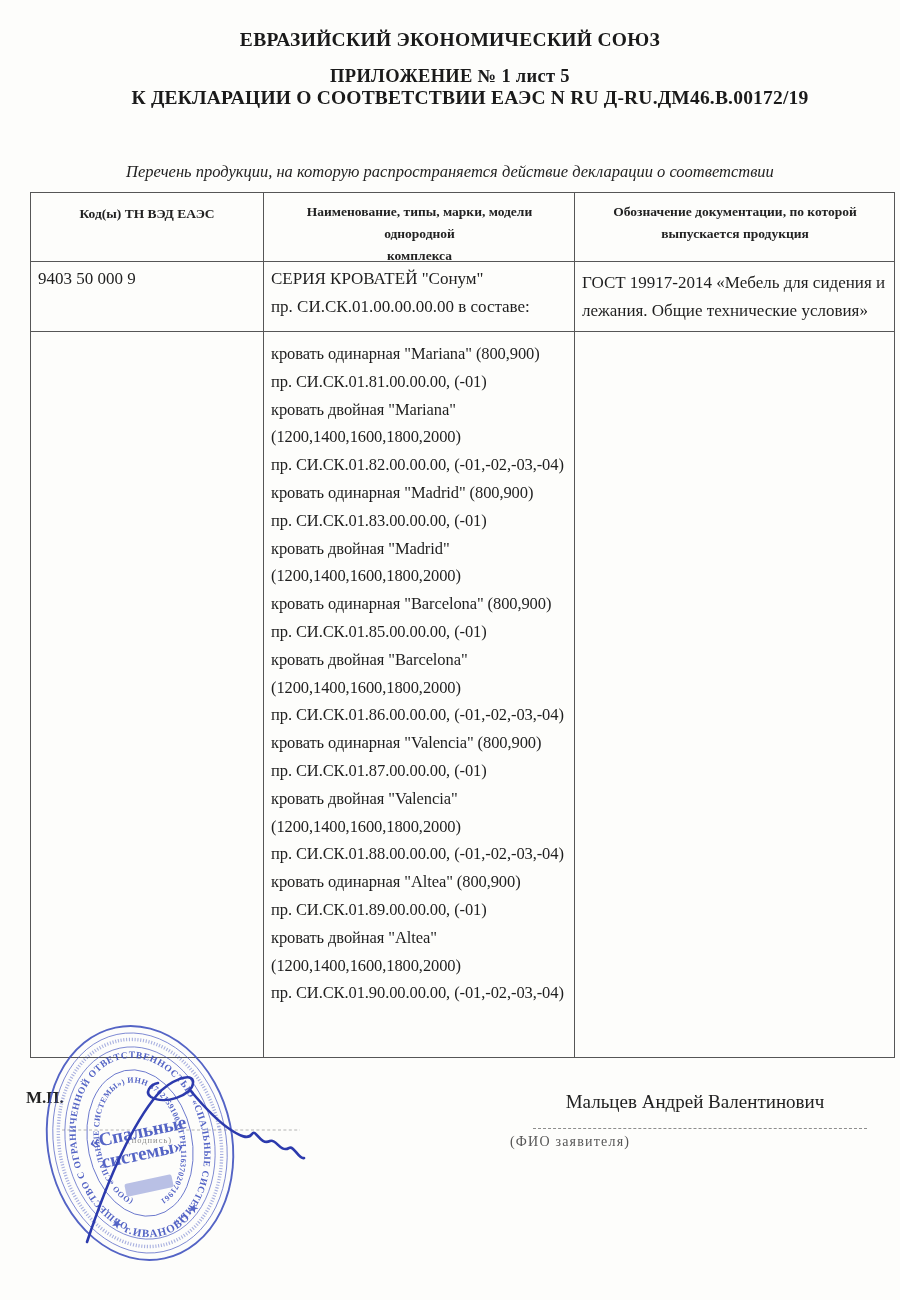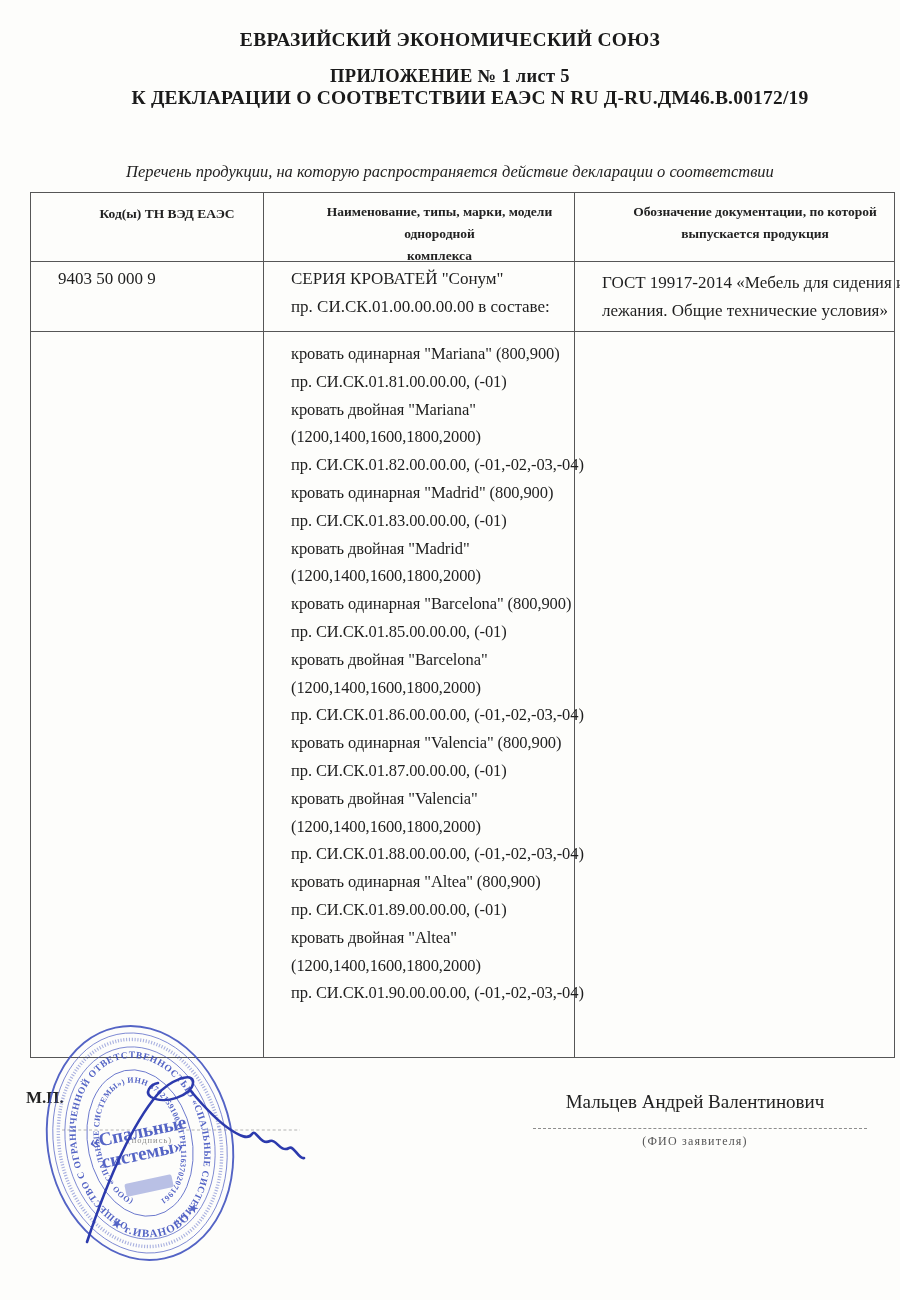--- a/index.html
+++ b/index.html
@@ -22,37 +22,37 @@
   .doc-table {
     left:30px; top:192px; width:865px; height:866px;
     border:1.6px solid #565656;
   }
   .vline { position:absolute; top:0; width:0; height:100%; border-left:1.4px solid #565656; }
   #vline1 { left:232px; }
   #vline2 { left:543px; }
   .hline { position:absolute; left:0; width:100%; height:0; border-top:1.4px solid #565656; }
   #hline-header { top:68px; }
   #hline-row1   { top:138px; }
-  .cell { position:absolute;margin-left:20px; }
+  .cell { position:absolute; }
   .th { font-weight:bold; font-size:13.5px; color:#222; text-align:center; line-height:22px; }
   #th-code { left:0;   top:10px; width:232px; }
   #th-name { left:234px; top:8px; width:309px; padding:0 10px; }
   #th-doc  { left:545px; top:8px; width:318px; padding:0 14px; }
   .body-text { font-size:17px; line-height:27.5px; white-space:nowrap; }
   #cell-code { left:7px;  top:72px; width:224px; }
   #cell-name { left:240px; top:72px; width:305px; }
   #cell-doc  { left:551px; top:76px; width:314px; white-space:normal; }
   #cell-doc .line { white-space:nowrap; }
   #cell-products { left:240px; top:147px; width:308px; font-size:16.5px; line-height:27.8px; letter-spacing:-0.1px; }
   #cell-products .line { white-space:nowrap; }
   
   #mp-label { left:26px; top:1088px; font-size:17px; font-weight:bold; color:#222; }
   #fio-name { left:510px; top:1091px; width:370px; text-align:center; font-size:19px; color:#222; }
   #fio-line { left:533px; top:1128px; width:334px; height:0; border-top:1.2px dashed #8d8d8d; }
-  #fio-caption { left:510px; top:1134px; width:370px; text-align:center; font-size:12px; color:#555; letter-spacing:1.2px; }
+  #fio-caption { left:510px; top:1134px; width:370px; text-align:left; font-size:14px; color:#555; letter-spacing:1.2px; }
   #footer-svg { left:0; top:1020px; width:900px; height:280px; pointer-events:none; }
   .stamp-text { font-family:"Liberation Serif","DejaVu Serif",serif; }
 </style>
 </head>
 <body>
 
 <div class="abs title-line" id="title1">ЕВРАЗИЙСКИЙ ЭКОНОМИЧЕСКИЙ СОЮЗ</div>
 <div class="abs title-line" id="title2">ПРИЛОЖЕНИЕ № 1 лист 5</div>
 <div class="abs title-line" id="title3">К ДЕКЛАРАЦИИ О СООТВЕТСТВИИ ЕАЭС N RU Д-RU.ДМ46.В.00172/19</div>
 

